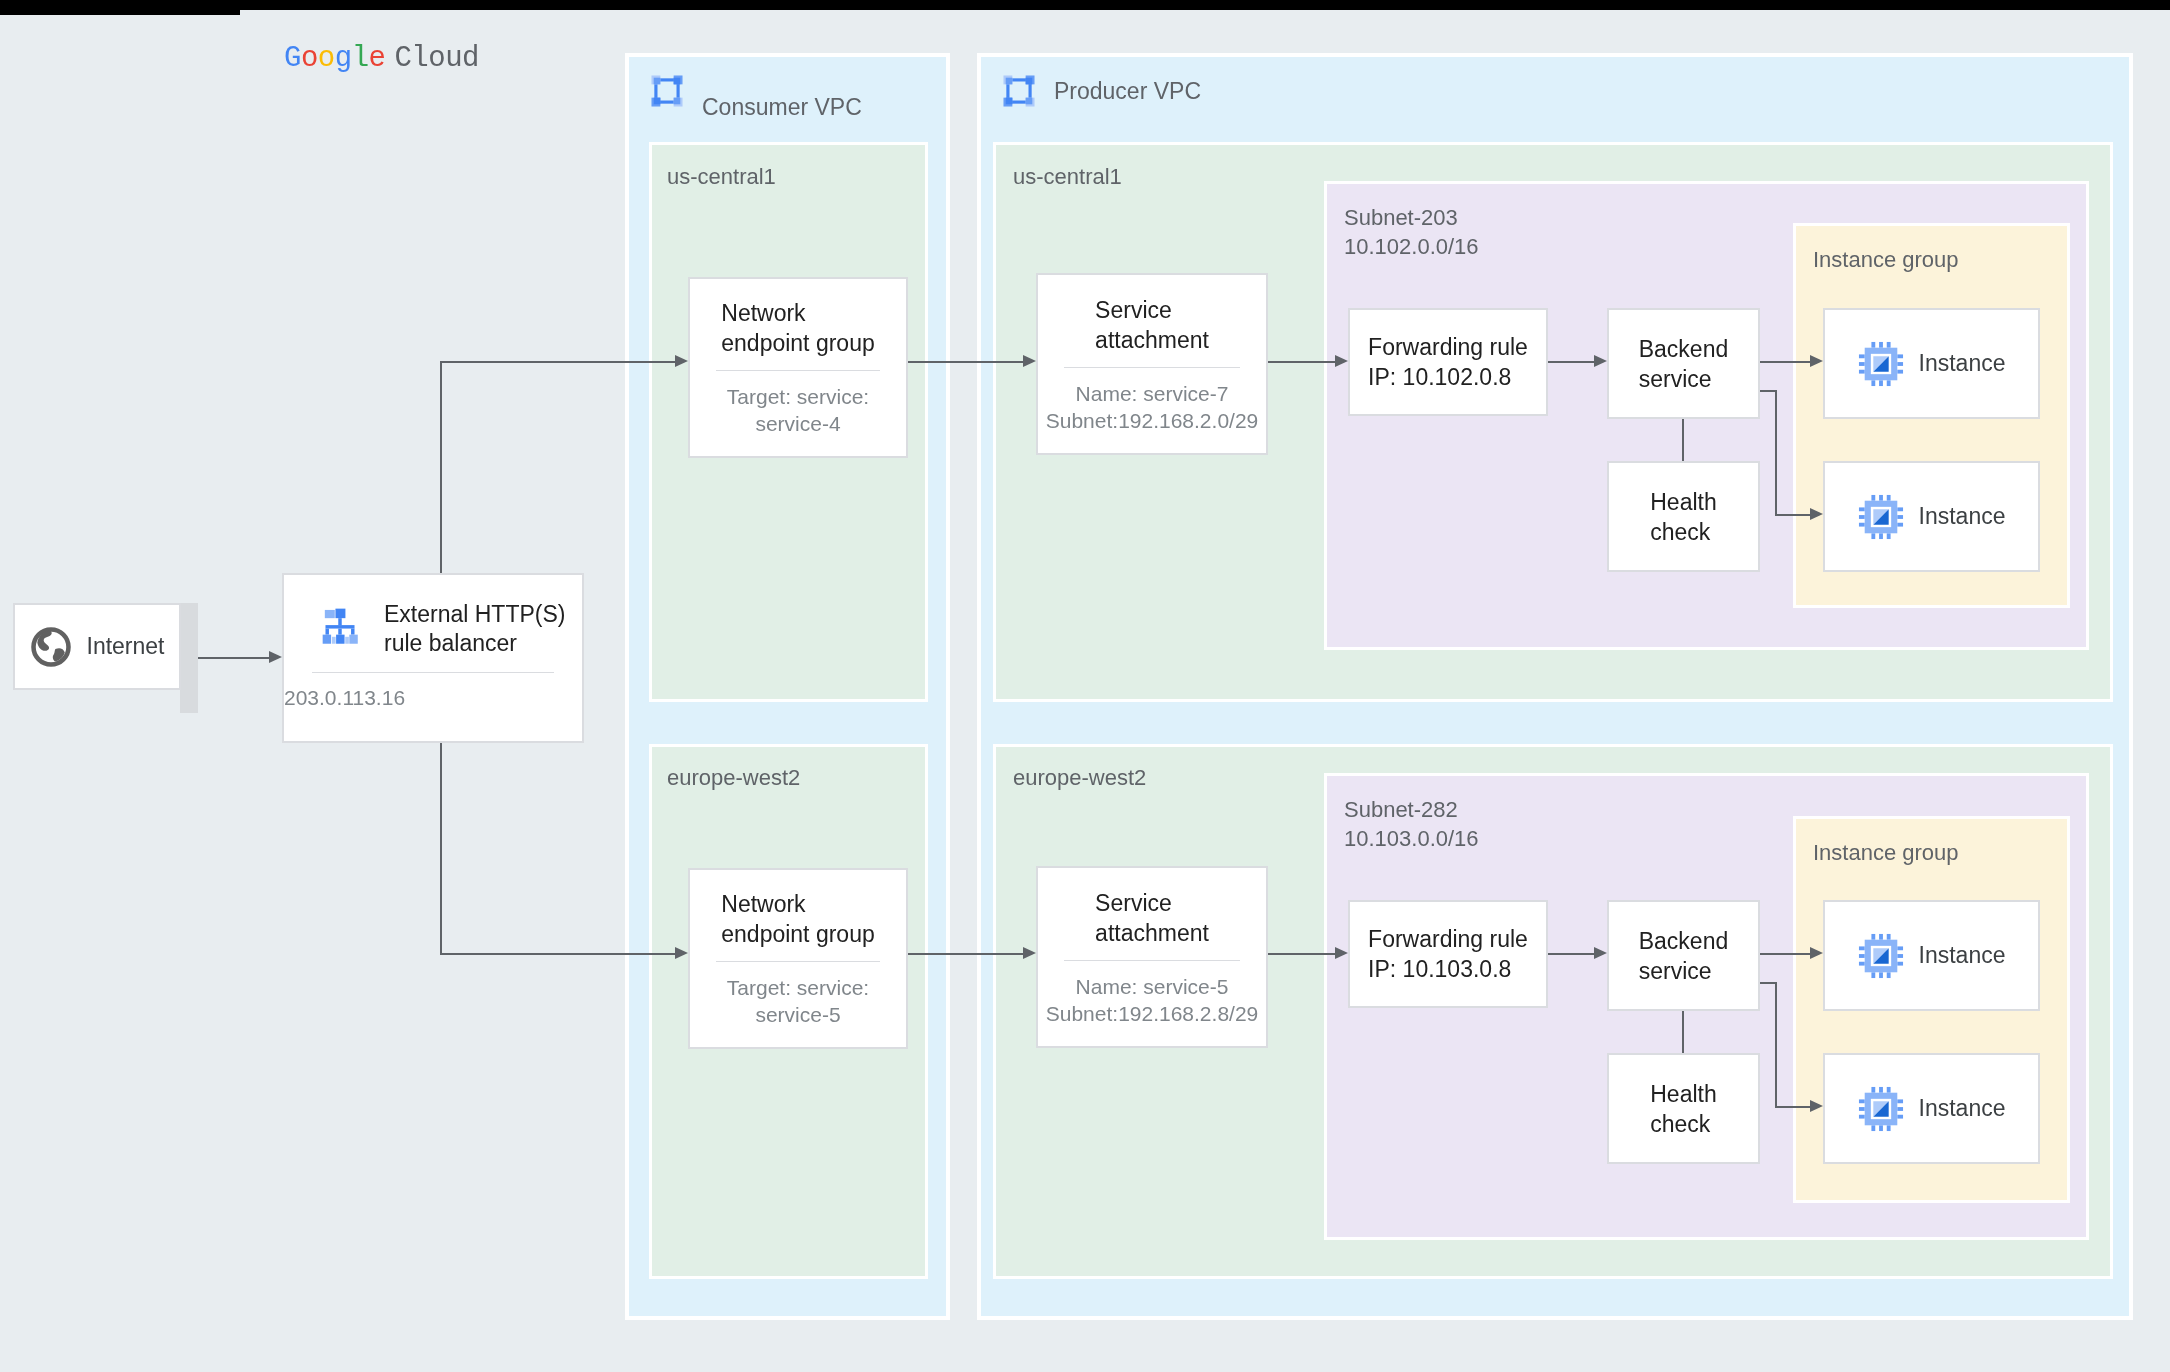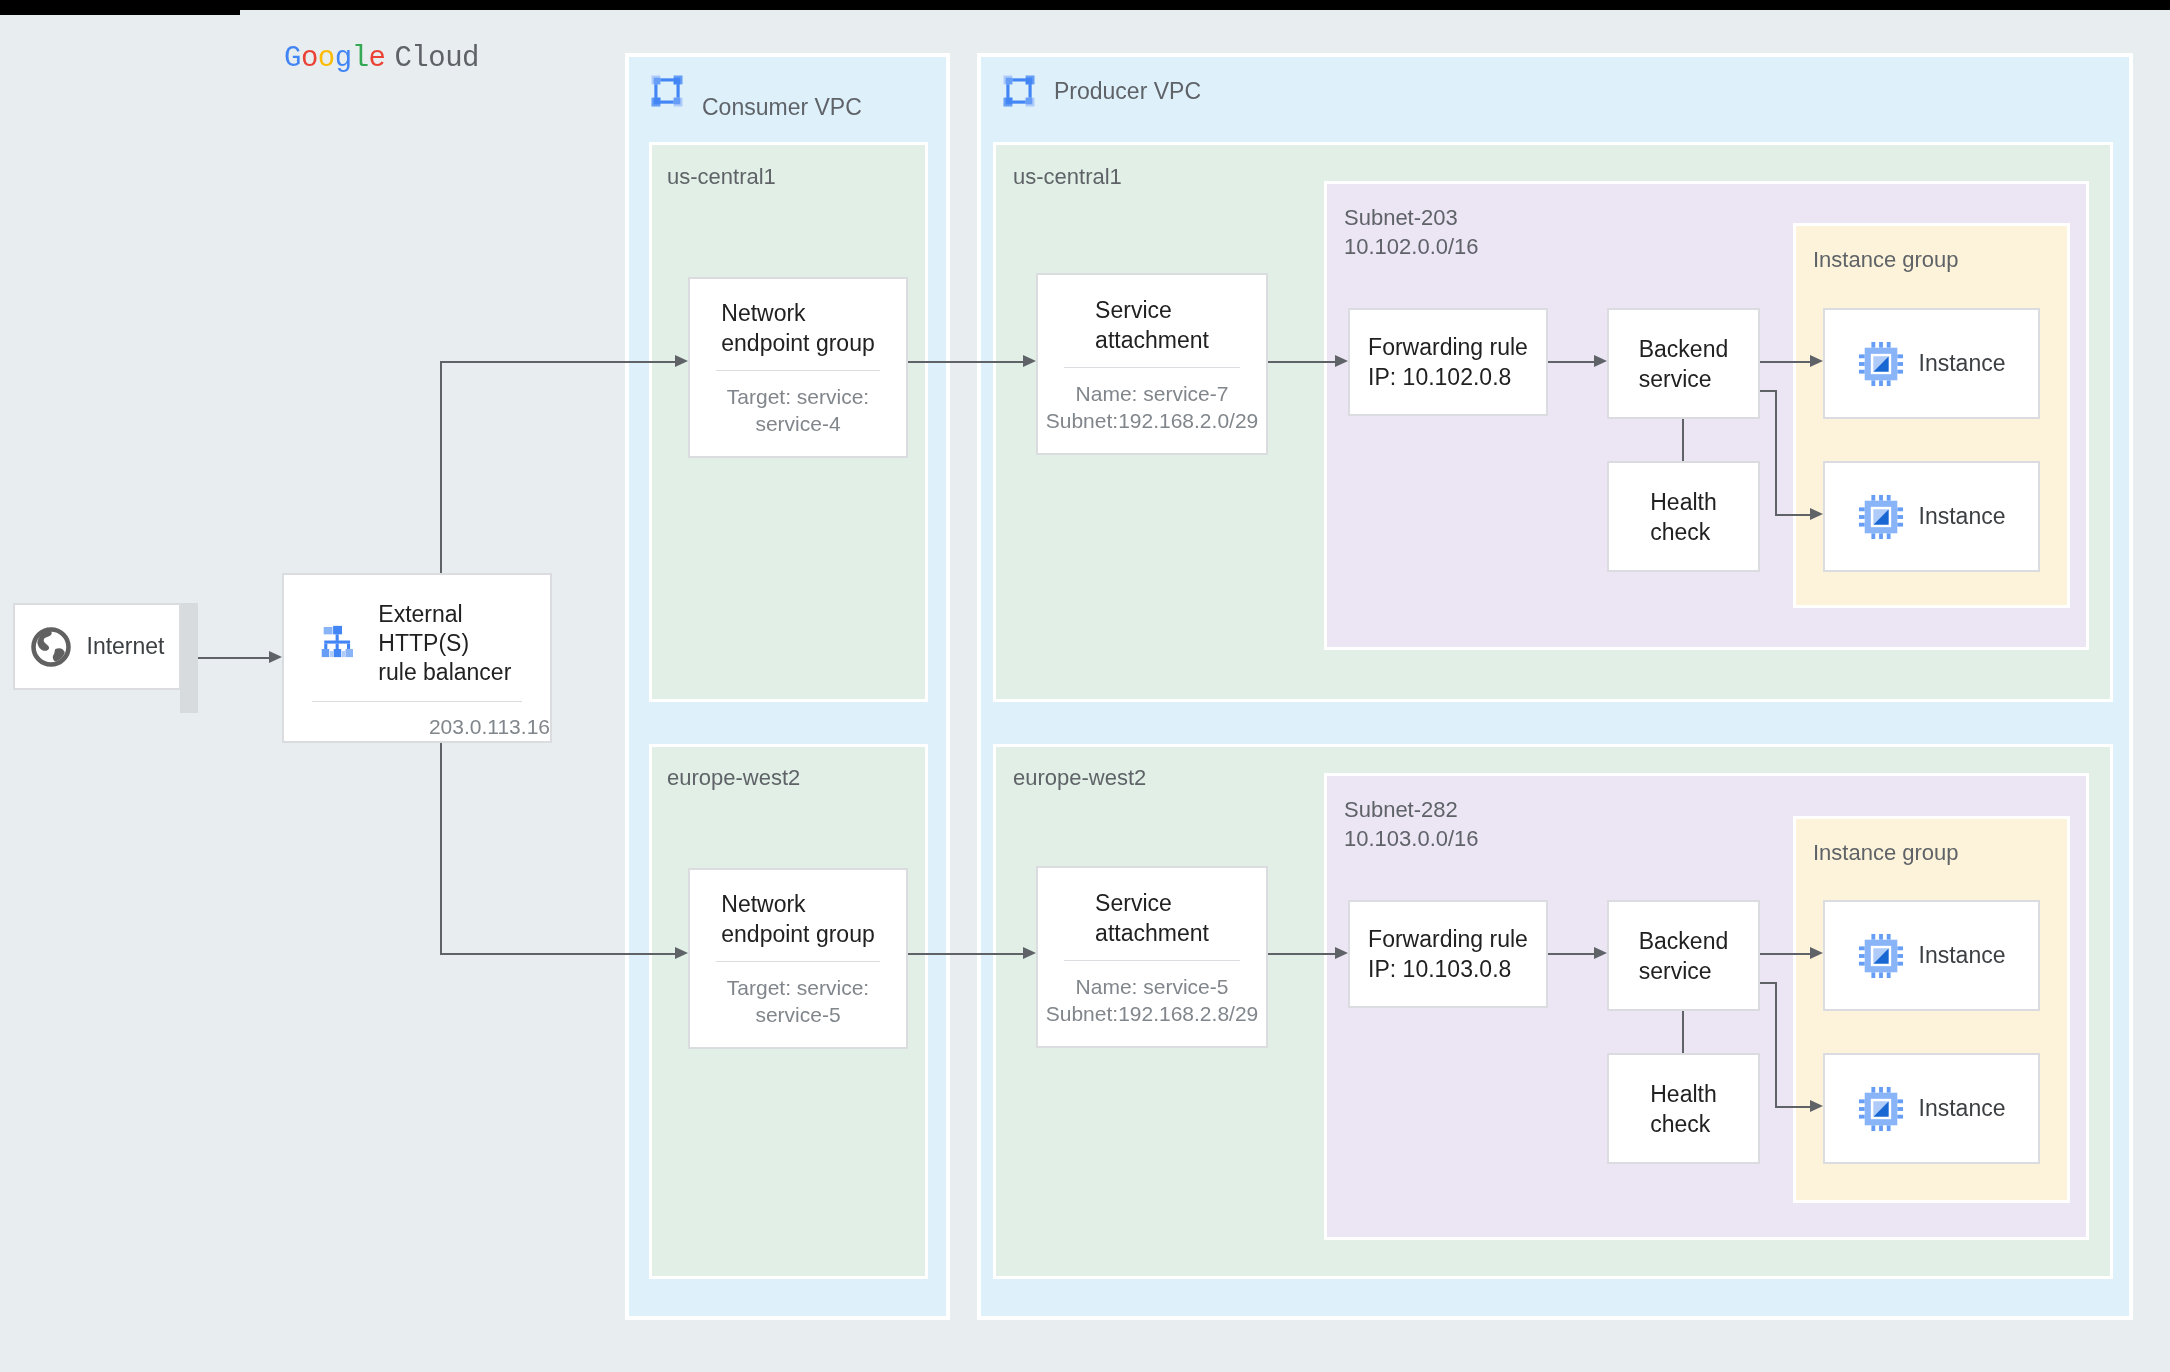--- a/index.html
+++ b/index.html
@@ -21,21 +21,21 @@
   .vpc-label{position:absolute;font-size:23px;color:#5f6368;line-height:38px;white-space:nowrap;}
   .hline{position:absolute;height:2px;background:#5f6368;}
   .vline{position:absolute;width:2px;background:#5f6368;}
   .ah{position:absolute;width:0;height:0;border-top:6px solid transparent;
       border-bottom:6px solid transparent;border-left:13px solid #5f6368;}
   .row-node{flex-direction:row;gap:15px;font-size:23px;color:#3c4043;}
   .lb-node{align-items:stretch;justify-content:flex-start;}
   .lb-row{display:flex;align-items:center;gap:18px;padding:25px 10px 0 30px;}
   .lb-title{font-size:23px;line-height:29px;color:#212121;}
   .lb-div{margin:14px 28px 0 28px;}
-  .lb-ip{text-align:right;font-size:21px;color:#80868b;margin-top:13px;}
+  .lb-ip{text-align:left;font-size:21px;color:#80868b;margin-top:13px;}
   .shadow-strip{position:absolute;background:#d8dbde;}
   .hdr-icon{position:absolute;}
 </style>
 </head>
 <body>
 
 <div class="page">
 
   <div class="topbar" style="left:0;top:0;width:2170px;height:10px;"></div>
   <div class="topbar" style="left:0;top:0;width:240px;height:15px;"></div>
@@ -141,21 +141,21 @@
   <div class="shadow-strip" style="left:180px;top:603px;width:18px;height:110px;"></div>
   <div class="node row-node" style="left:13px;top:603px;width:168px;height:87px;">
     <svg width="42" height="42" viewBox="0 0 24 24">
       <circle cx="12" cy="12" r="10" fill="#ffffff" stroke="#616161" stroke-width="2.6"></circle>
       <path d="M11.8 2.6 c1.4 1.8 .2 3.2 -2 3.7 c-2 .5 -2.6 2 -1.2 3.4 l1.6 1.5 c1.2 1.1 .8 2.6 -.8 2.9 c-2.6 .5 -4.6 -1.6 -5.2 -4.6 C4.6 6 7.6 3 11.8 2.6 Z" fill="#616161"></path>
       <path d="M14.5 13.2 c2.4 -1.2 4.6 -.3 5.4 1.9 c-.9 2.7 -3 4.6 -5.6 5.2 c-1.5 -1.2 -1.6 -3 -.6 -4.3 c.4 -.5 .3 -2 .8 -2.8 Z" fill="#616161"></path>
     </svg>
     <span>Internet</span>
   </div>
 
-  <div class="node lb-node" style="left:282px;top:573px;width:270px;height:170px;">
+  <div class="node lb-node" style="left:282px;top:573px;width:302px;height:170px;">
     <div class="lb-row">
       <svg width="52" height="52" viewBox="0 0 24 24">
         <rect x="5" y="3.2" width="4.6" height="3.8" fill="#8ab4f8"></rect>
         <rect x="9.9" y="2.6" width="4.6" height="4.4" fill="#4285f4"></rect>
         <rect x="11.2" y="7" width="1.6" height="3.4" fill="#4285f4"></rect>
         <rect x="5.3" y="10.2" width="13.4" height="1.6" fill="#4285f4"></rect>
         <rect x="5.3" y="11.8" width="1.6" height="2.8" fill="#4285f4"></rect>
         <rect x="11.2" y="11.8" width="1.6" height="2.8" fill="#4285f4"></rect>
         <rect x="17.1" y="11.8" width="1.6" height="2.8" fill="#4285f4"></rect>
         <rect x="4" y="14.6" width="3.9" height="4.2" fill="#669df6"></rect>

